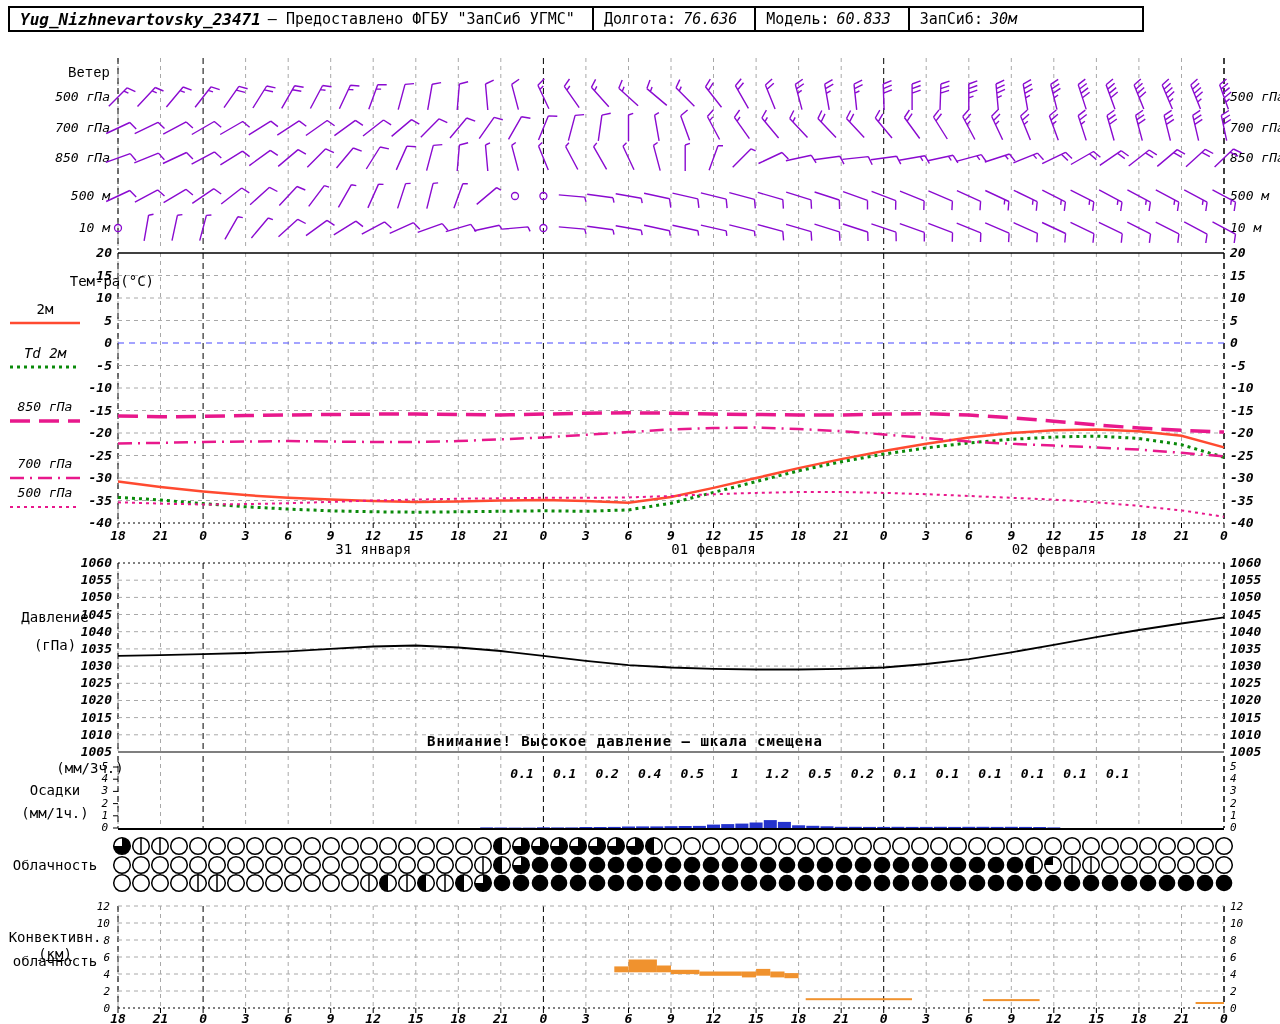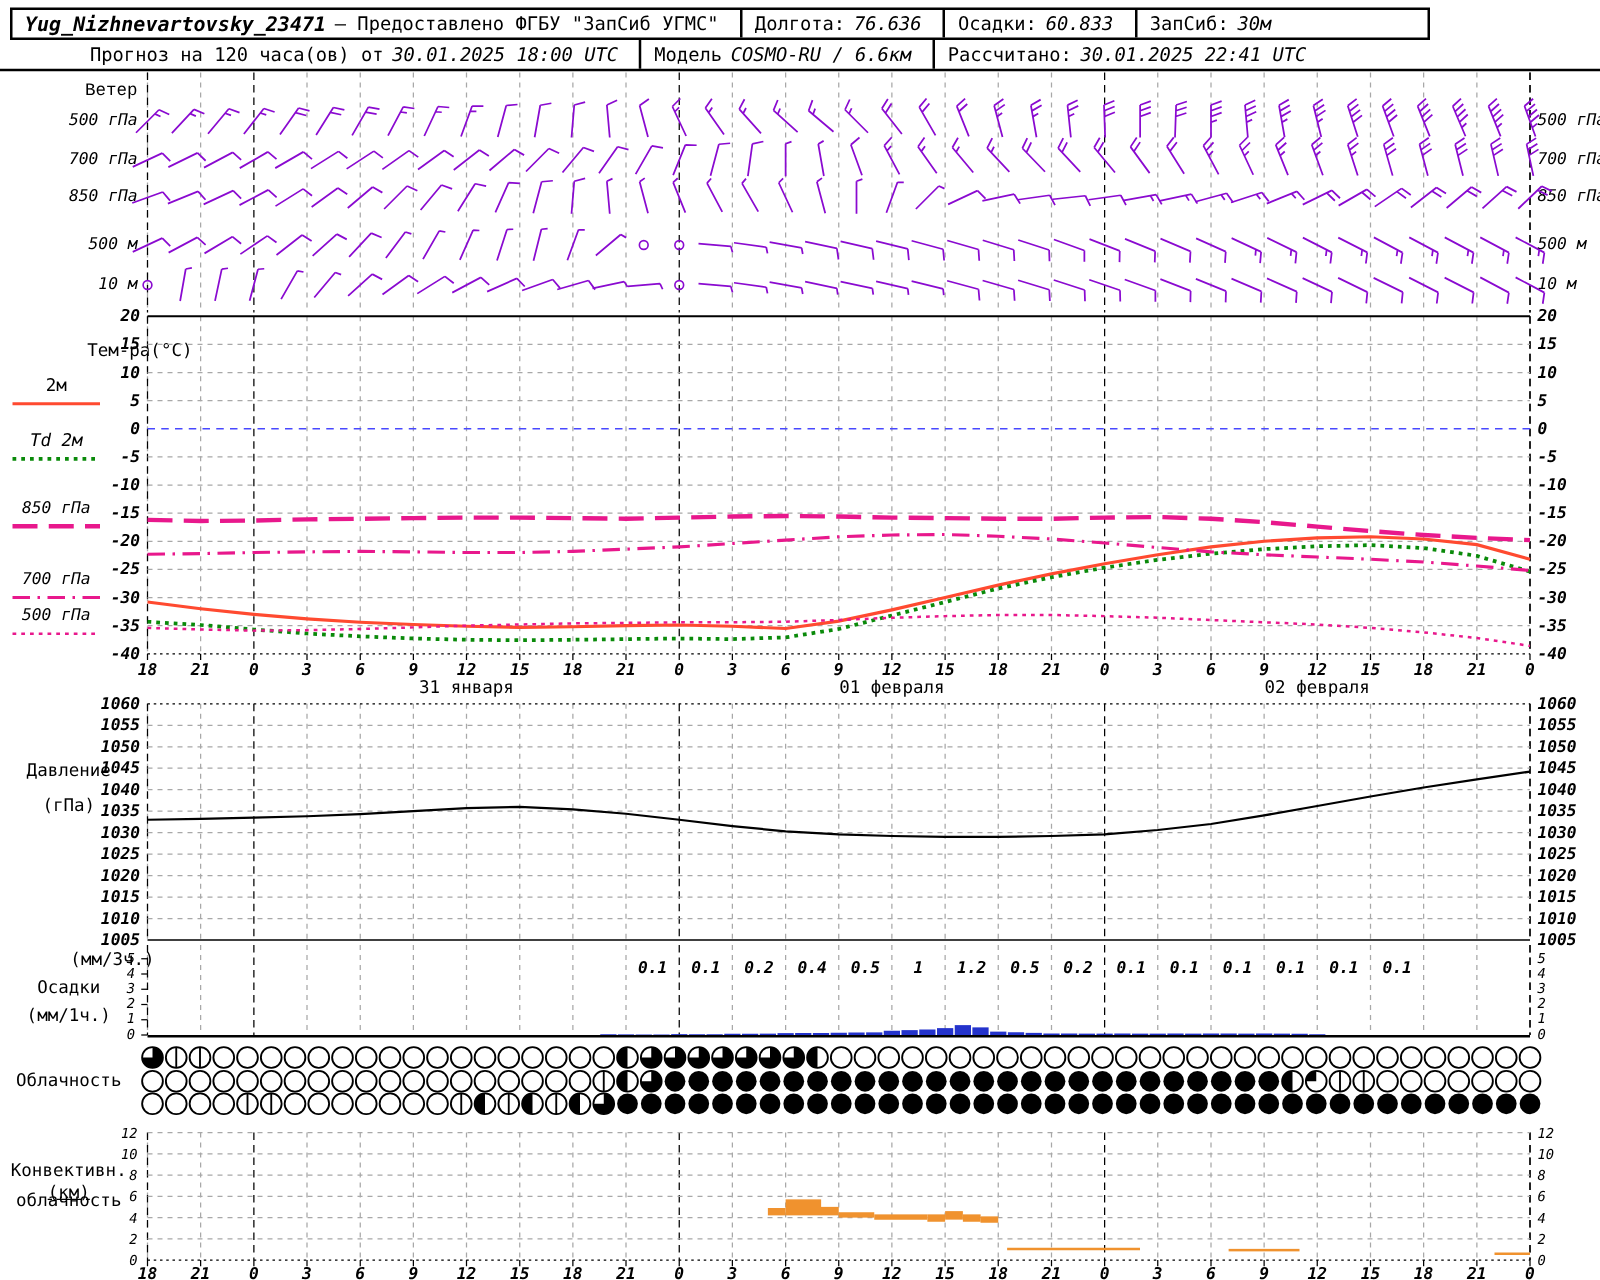--- a/index.html
+++ b/index.html
@@ -31,37 +31,27 @@
 
 <div class="page">
 
   <div class="hdr-box">
     <span class="st-name">Yug_Nizhnevartovsky_23471</span>
     <span class="sp">— Предоставлено ФГБУ "ЗапСиб УГМС"</span>
     <span class="hdiv"></span>
     <span>Долгота:</span>
     <span class="val sp">76.636</span>
     <span class="hdiv"></span>
-    <span>Осадки:</span>
+    <span>Модель:</span>
     <span class="val sp">60.833</span>
     <span class="hdiv"></span>
     <span>ЗапСиб:</span>
     <span class="val sp">30м</span>
   </div>
 
-  <div class="hdr-line2">
-    <span>Прогноз на 120 часа(ов) от</span>
-    <span class="val sp">30.01.2025 18:00 UTC</span>
-    <span class="hdiv"></span>
-    <span>Модель</span>
-    <span class="val sp">COSMO-RU / 6.6км</span>
-    <span class="hdiv"></span>
-    <span>Рассчитано:</span>
-    <span class="val sp">30.01.2025 22:41 UTC</span>
-  </div>
 
   <div class="mlbl r" style="top:66px;font-family:Liberation Mono, monospace;">Ветер</div>
   <div class="mlbl r it" style="top:90px;">500 гПа</div>
   <div class="mlbl r it" style="top:121px;">700 гПа</div>
   <div class="mlbl r it" style="top:151px;">850 гПа</div>
   <div class="mlbl r it" style="top:189px;">500 м</div>
   <div class="mlbl r it" style="top:221px;">10 м</div>
 
   <div class="mlbl r" style="top:274px;margin-left:44px;">Тем-ра(°C)</div>
   <div class="mlbl c" style="top:302px;width:90px;">2м</div>
@@ -82,20 +72,21 @@
   <div class="mlbl c" style="top:930px;">Конвективн.</div>
   <div class="mlbl c" style="top:954px;">облачность</div>
   <div class="mlbl c" style="top:947px;text-decoration:underline;">(км)</div>
 
   <div class="mlbl rt" style="top:90px;">500 гПа</div>
   <div class="mlbl rt" style="top:121px;">700 гПа</div>
   <div class="mlbl rt" style="top:151px;">850 гПа</div>
   <div class="mlbl rt" style="top:189px;">500 м</div>
   <div class="mlbl rt" style="top:221px;">10 м</div>
 
+  <div class="warn">Внимание! Высокое давление — шкала смещена</div>
 
   <svg id="chart-svg" width="1280" height="1024" style="position:absolute;left:0;top:0;">
       <g>
         <line x1="118.0" y1="58" x2="118.0" y2="250" stroke="#a8a8a8" stroke-width="1" stroke-dasharray="4 4"></line>
         <line x1="118.0" y1="253" x2="118.0" y2="523" stroke="#a8a8a8" stroke-width="1" stroke-dasharray="4 4"></line>
         <line x1="118.0" y1="563" x2="118.0" y2="752" stroke="#a8a8a8" stroke-width="1" stroke-dasharray="4 4"></line>
         <line x1="118.0" y1="756" x2="118.0" y2="828" stroke="#a8a8a8" stroke-width="1" stroke-dasharray="4 4"></line>
         <line x1="118.0" y1="906" x2="118.0" y2="1008" stroke="#a8a8a8" stroke-width="1" stroke-dasharray="4 4"></line>
         <line x1="160.5" y1="58" x2="160.5" y2="250" stroke="#a8a8a8" stroke-width="1" stroke-dasharray="4 4"></line>
         <line x1="160.5" y1="253" x2="160.5" y2="523" stroke="#a8a8a8" stroke-width="1" stroke-dasharray="4 4"></line>

